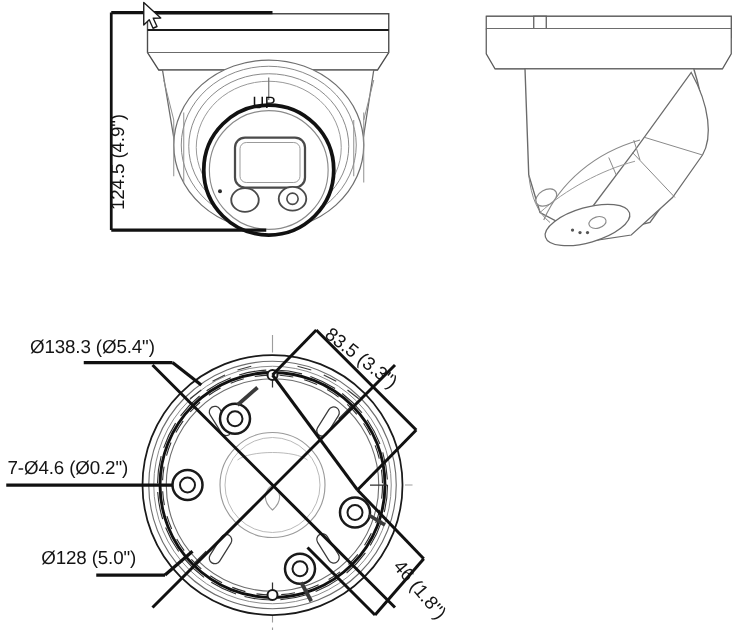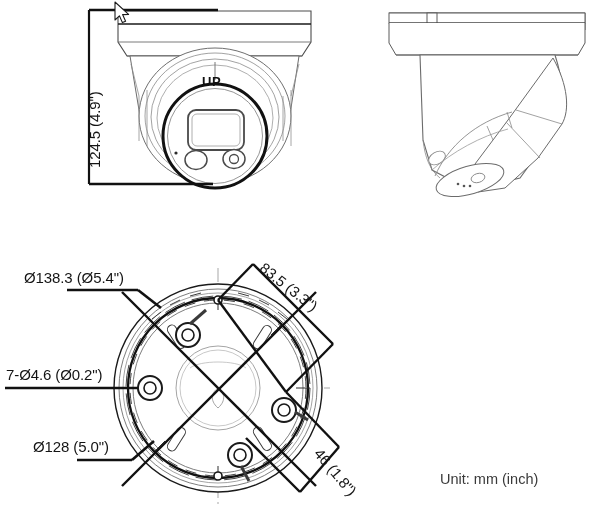--- a/index.html
+++ b/index.html
@@ -278,23 +278,22 @@
   <div class="dim-text" style="left:24px; top:269px;">Ø138.3 (Ø5.4")</div>
 
   <div class="dim-text" style="left:6px; top:366px;">7-Ø4.6 (Ø0.2")</div>
 
   <div class="dim-text" style="left:33px; top:438px;">Ø128 (5.0")</div>
 
   <div class="dim-text rot-diag-a" style="left:267px; top:259px;">83.5 (3.3")</div>
 
   <div class="dim-text rot-diag-b" style="left:324px; top:445px;">46 (1.8")</div>
 
-  <div class="dim-text" style="left:202px; top:74px; font-weight:bold; font-size:13px; letter-spacing:0.5px; color:#111;">UP</div>
-
-  <div class="unit-text" style="left:440px; top:471px;">Unit: mm (inch)</div>
+  <div class="dim-text" style="left:202px; top:74px; font-weight:normal; font-size:13px; letter-spacing:0.5px; color:#111;">UP</div>
+
 
   <svg class="cursor-layer" viewBox="0 0 600 510">
     <g transform="translate(115,2)">
       <path d="M0 0 L0 18 L4.4 13.8 L7.4 20.6 L10.6 19.2 L7.6 12.6 L13.6 12.4 Z" fill="#ffffff" stroke="#1a1a1a" stroke-width="1.1" stroke-linejoin="round"></path>
     </g>
   </svg>
 
 </div>
 
 </body></html>

